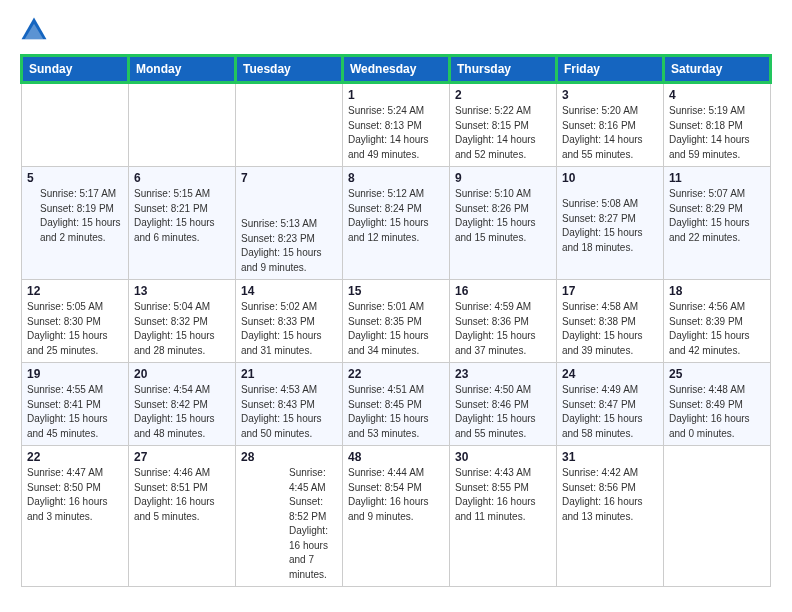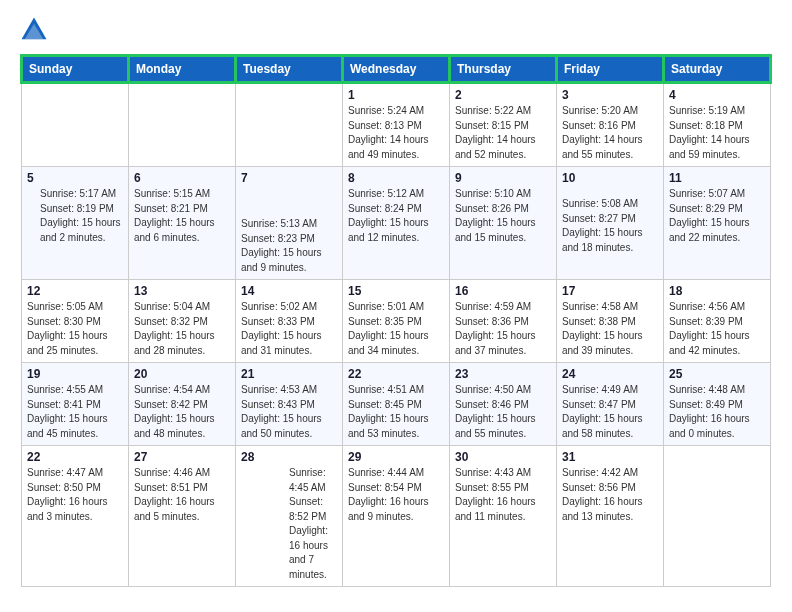--- a/index.html
+++ b/index.html
@@ -324,21 +324,21 @@
 and 5 minutes.</div>
           </td>
           <td>
             <div class="day-num">28</div>
             <div class="day-info" style="white-space: pre-line; margin-left: 48px;">Sunrise: 4:45 AM
 Sunset: 8:52 PM
 Daylight: 16 hours
 and 7 minutes.</div>
           </td>
           <td>
-            <div class="day-num">29</div>
+            <div class="day-num">48</div>
             <div class="day-info" style="white-space: pre-line;">Sunrise: 4:44 AM
 Sunset: 8:54 PM
 Daylight: 16 hours
 and 9 minutes.</div>
           </td>
           <td>
             <div class="day-num">30</div>
             <div class="day-info" style="white-space: pre-line;">Sunrise: 4:43 AM
 Sunset: 8:55 PM
 Daylight: 16 hours

